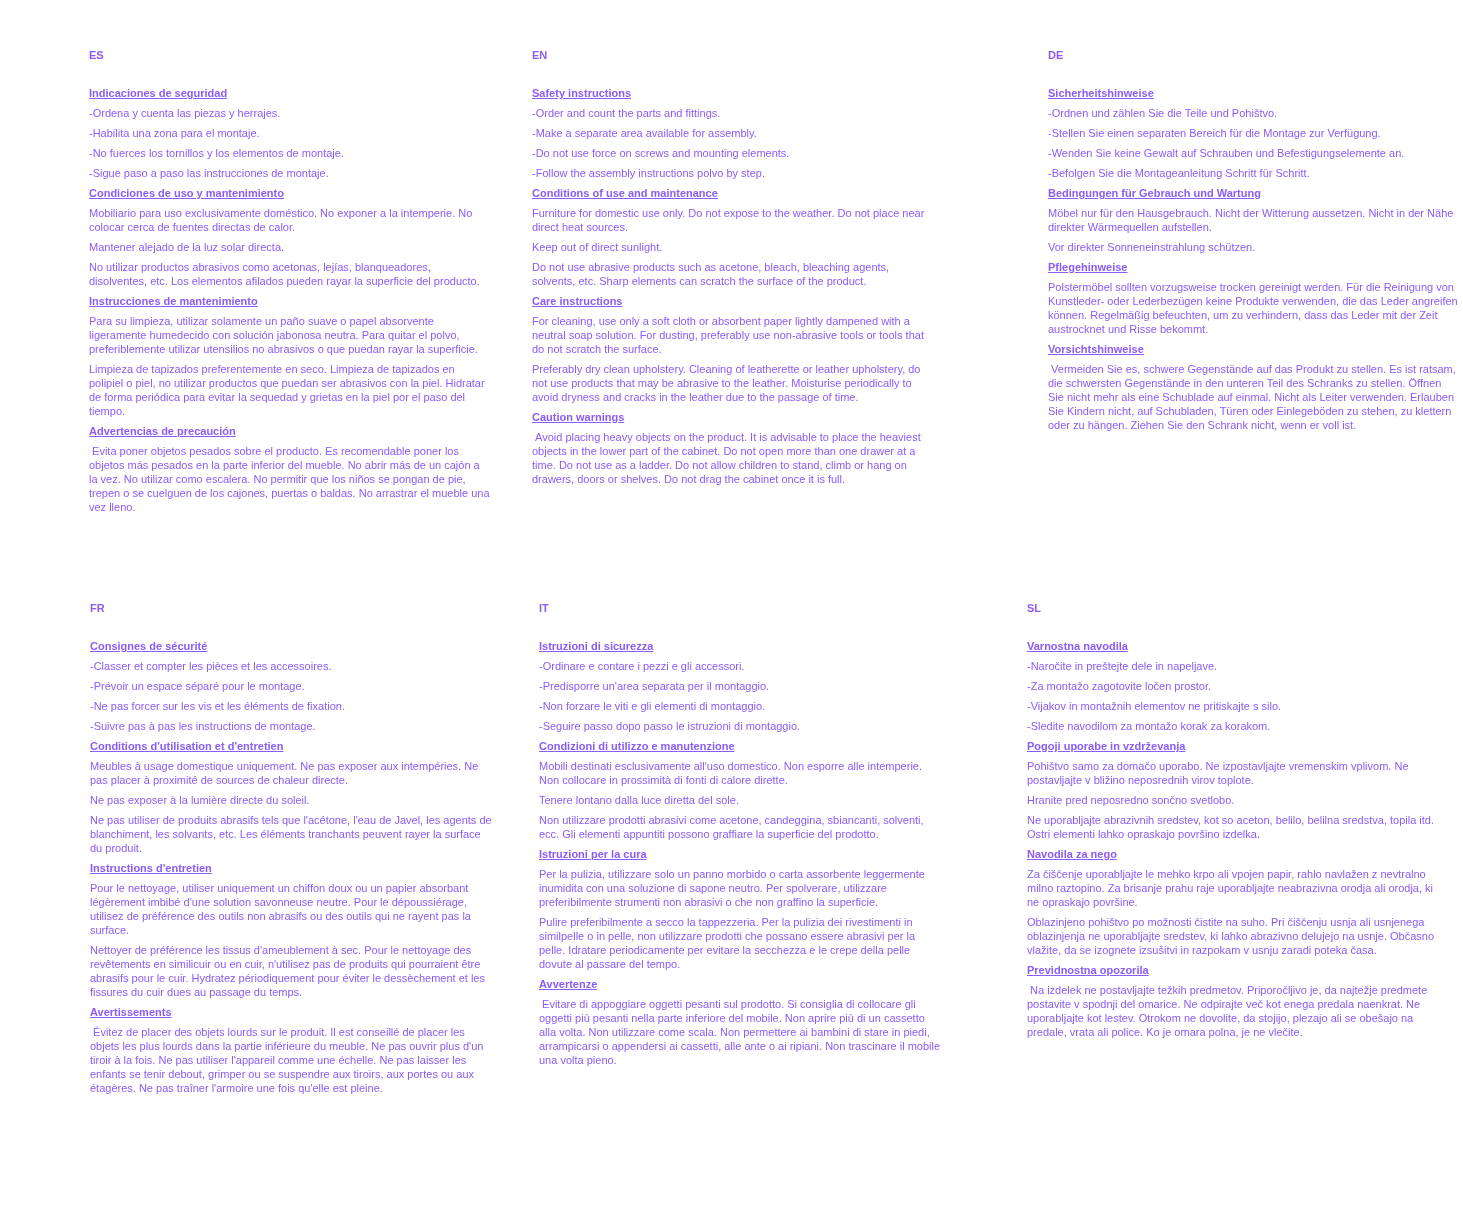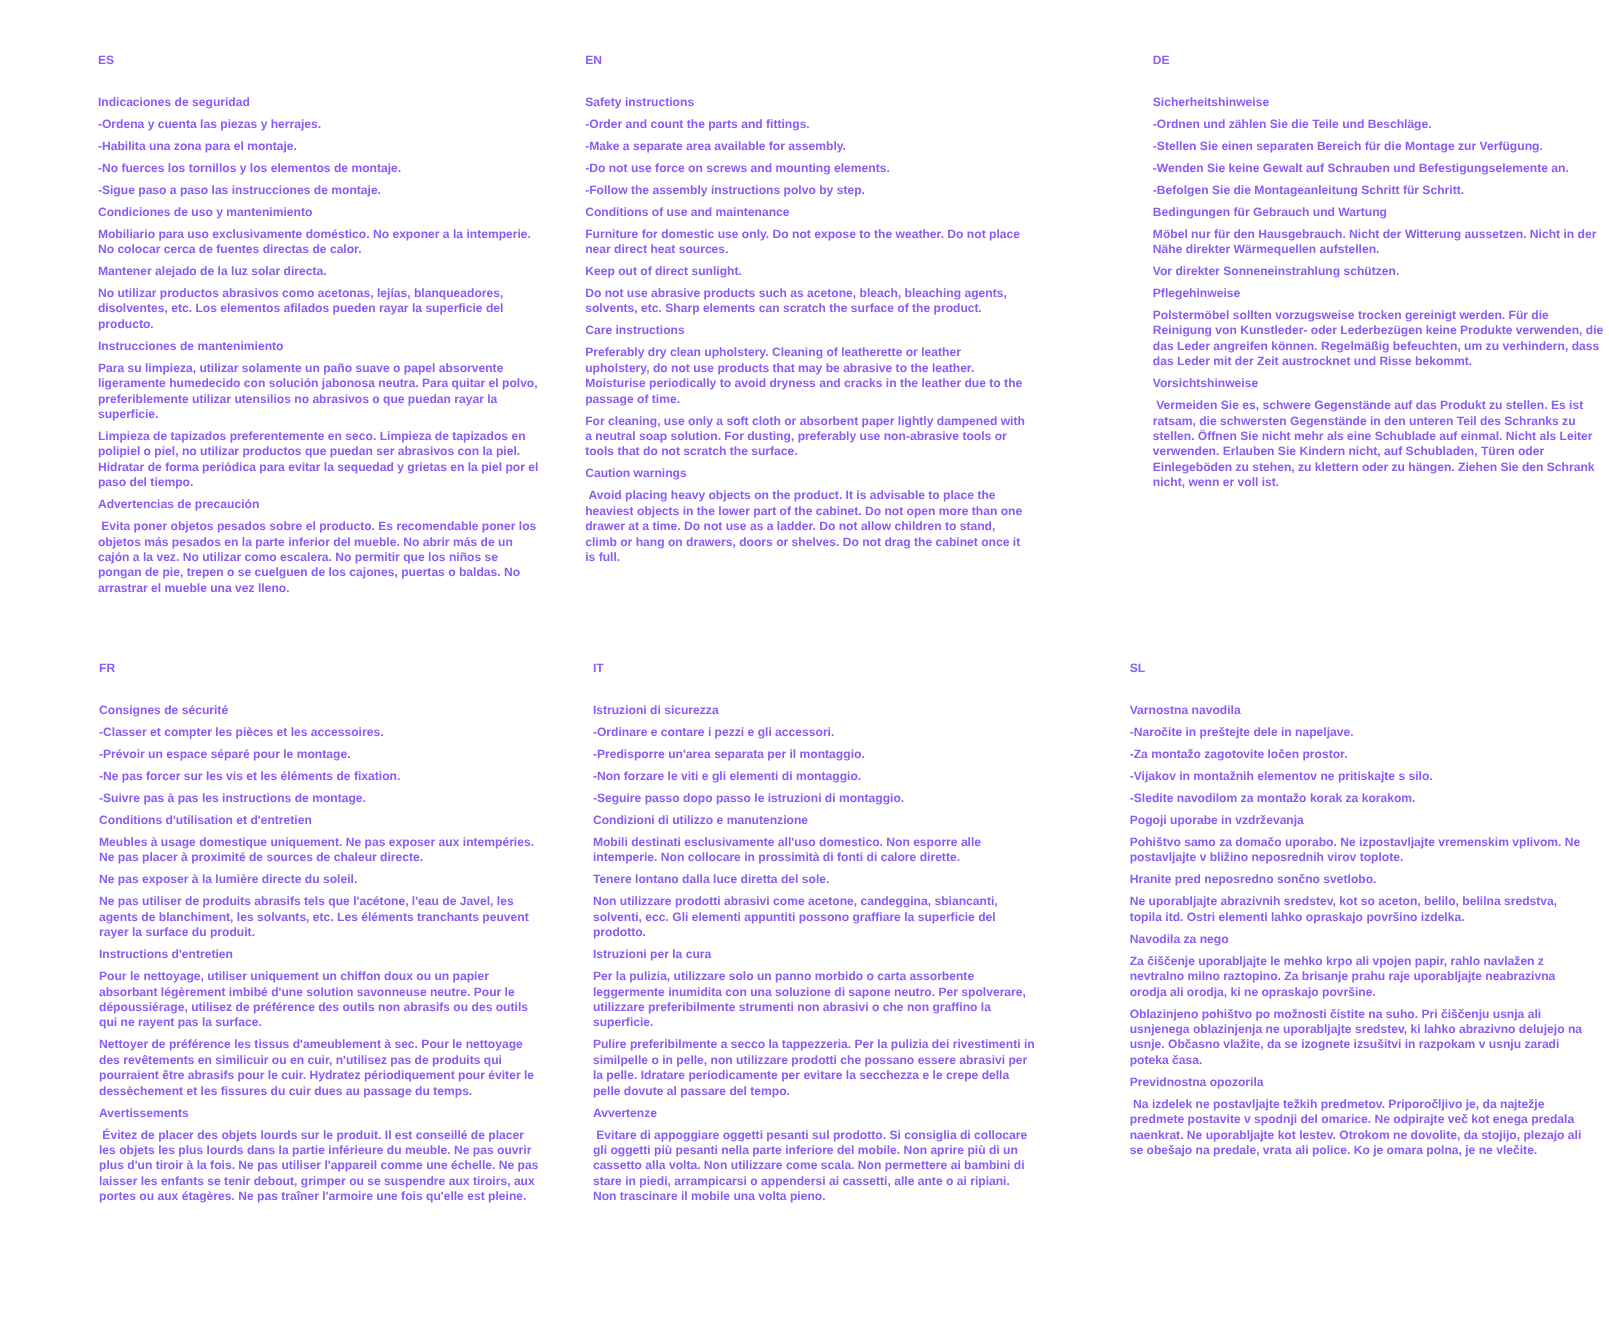--- a/index.html
+++ b/index.html
@@ -22,27 +22,28 @@
   }
   .lang {
     font-size: 11px;
     font-weight: bold;
     line-height: 14px;
     margin: 0 0 24px 0;
   }
   .blocks .heading {
     font-size: 11px;
     font-weight: bold;
+    text-decoration: underline;
     line-height: 14px;
     margin: 0 0 6px 0;
     white-space: pre-wrap;
   }
   .blocks .para {
     font-size: 11px;
-    font-weight: bold;
+    font-weight: normal;
     line-height: 14px;
     margin: 0 0 6px 0;
     white-space: pre-wrap;
   }
 </style>
 </head>
 <body>
 
 <div class="page">
 
@@ -72,32 +73,32 @@
         <div class="heading">Safety instructions</div>
         <div class="para">-Order and count the parts and fittings.</div>
         <div class="para">-Make a separate area available for assembly.</div>
         <div class="para">-Do not use force on screws and mounting elements.</div>
         <div class="para">-Follow the assembly instructions polvo by step.</div>
         <div class="heading">Conditions of use and maintenance</div>
         <div class="para">Furniture for domestic use only. Do not expose to the weather. Do not place near direct heat sources.</div>
         <div class="para">Keep out of direct sunlight.</div>
         <div class="para">Do not use abrasive products such as acetone, bleach, bleaching agents, solvents, etc. Sharp elements can scratch the surface of the product.</div>
         <div class="heading">Care instructions</div>
+        <div class="para">For cleaning, use only a soft cloth or absorbent paper lightly dampened with a neutral soap solution. For dusting, preferably use non-abrasive tools or tools that do not scratch the surface.</div>
         <div class="para">Preferably dry clean upholstery. Cleaning of leatherette or leather upholstery, do not use products that may be abrasive to the leather. Moisturise periodically to avoid dryness and cracks in the leather due to the passage of time.</div>
-        <div class="para">For cleaning, use only a soft cloth or absorbent paper lightly dampened with a neutral soap solution. For dusting, preferably use non-abrasive tools or tools that do not scratch the surface.</div>
         <div class="heading">Caution warnings</div>
         <div class="para"> Avoid placing heavy objects on the product. It is advisable to place the heaviest objects in the lower part of the cabinet. Do not open more than one drawer at a time. Do not use as a ladder. Do not allow children to stand, climb or hang on drawers, doors or shelves. Do not drag the cabinet once it is full.</div>
       </div>
   </section>
 
   <section class="col" style="left:1048px; top:8px; width:412px;">
     <div class="lang">DE</div>
     <div class="blocks">
         <div class="heading">Sicherheitshinweise</div>
-        <div class="para">-Ordnen und zählen Sie die Teile und Beschläge.</div>
+        <div class="para">-Ordnen und zählen Sie die Teile und Pohištvo.</div>
         <div class="para">-Stellen Sie einen separaten Bereich für die Montage zur Verfügung.</div>
         <div class="para">-Wenden Sie keine Gewalt auf Schrauben und Befestigungselemente an.</div>
         <div class="para">-Befolgen Sie die Montageanleitung Schritt für Schritt.</div>
         <div class="heading">Bedingungen für Gebrauch und Wartung</div>
         <div class="para">Möbel nur für den Hausgebrauch. Nicht der Witterung aussetzen. Nicht in der Nähe direkter Wärmequellen aufstellen.</div>
         <div class="para">Vor direkter Sonneneinstrahlung schützen.</div>
         <div class="heading">Pflegehinweise</div>
         <div class="para">Polstermöbel sollten vorzugsweise trocken gereinigt werden. Für die Reinigung von Kunstleder- oder Lederbezügen keine Produkte verwenden, die das Leder angreifen können. Regelmäßig befeuchten, um zu verhindern, dass das Leder mit der Zeit austrocknet und Risse bekommt.</div>
         <div class="heading">Vorsichtshinweise</div>
         <div class="para"> Vermeiden Sie es, schwere Gegenstände auf das Produkt zu stellen. Es ist ratsam, die schwersten Gegenstände in den unteren Teil des Schranks zu stellen. Öffnen Sie nicht mehr als eine Schublade auf einmal. Nicht als Leiter verwenden. Erlauben Sie Kindern nicht, auf Schubladen, Türen oder Einlegeböden zu stehen, zu klettern oder zu hängen. Ziehen Sie den Schrank nicht, wenn er voll ist.</div>

